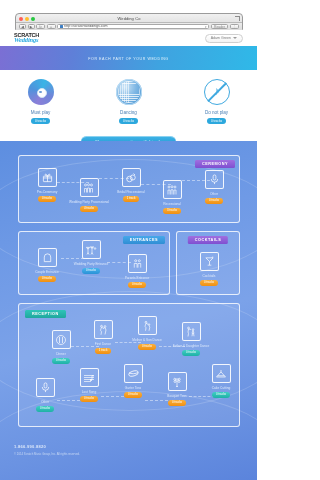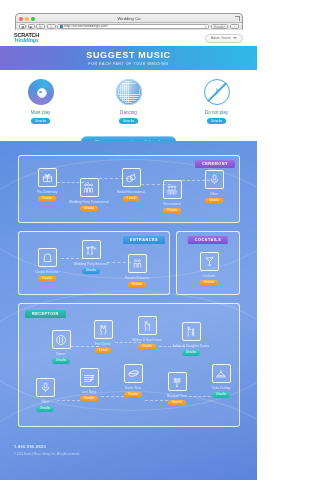--- a/index.html
+++ b/index.html
@@ -250,21 +250,20 @@
       <span class="logo-top">SCRATCH</span>
       <span class="logo-bottom">Weddings</span>
     </div>
     <div class="account-btn">
       <span>Adam Green</span>
       <span class="caret"></span>
     </div>
   </div>
 
   <div class="hero">
-    <div class="hero-title">SUGGEST MUSIC</div>
     <div class="hero-sub">FOR EACH PART OF YOUR WEDDING</div>
   </div>
 
   <div class="cats">
     <div class="cat">
       <div class="cat-icon disc"></div>
       <div class="cat-label">Must play</div>
       <div class="cat-badge">0 tracks</div>
     </div>
     <div class="cat">

